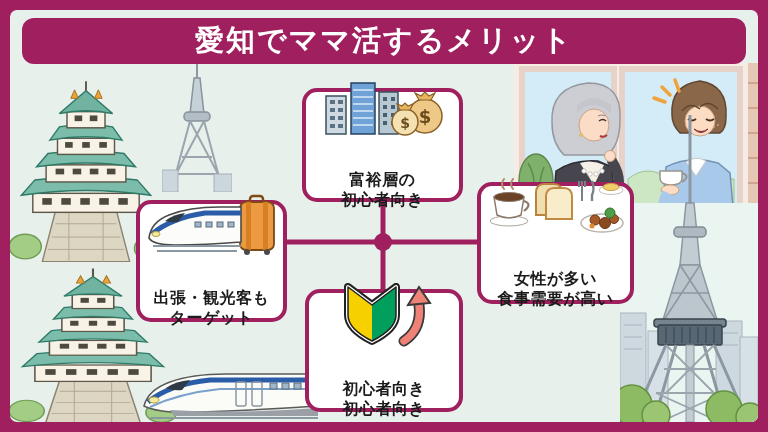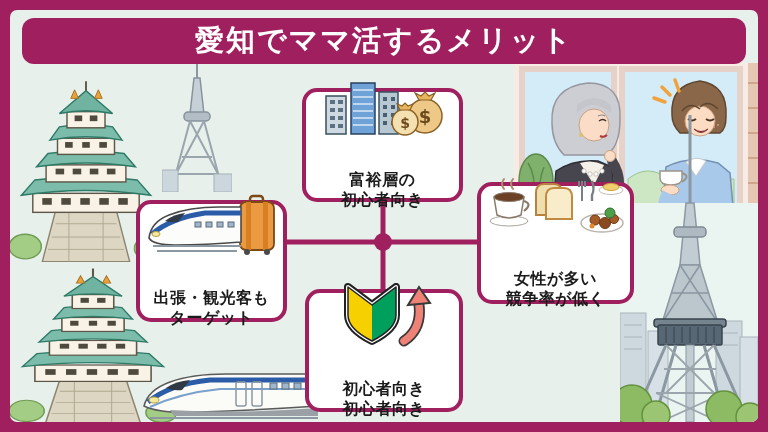--- a/index.html
+++ b/index.html
@@ -249,21 +249,21 @@
         <ellipse cx="125" cy="10" rx="8" ry="3.5" fill="#f2cf6e" stroke="#c9a13e"></ellipse>
         <ellipse cx="116" cy="46" rx="21" ry="9" fill="#ffffff" stroke="#b8b2aa" stroke-width="1.5"></ellipse>
         <circle cx="109" cy="43" r="5" fill="#a55a28" stroke="#6e3a16"></circle>
         <circle cx="119" cy="46" r="5.5" fill="#8a4b20" stroke="#6e3a16"></circle>
         <circle cx="128" cy="42" r="4.5" fill="#a55a28" stroke="#6e3a16"></circle>
         <circle cx="124" cy="36" r="5" fill="#4e9f4a" stroke="#2f6e2c"></circle>
         <circle cx="106" cy="49" r="2.5" fill="#e08a2e"></circle>
       </svg>
       <div class="label">
         <div>女性が多い</div>
-        <div>競争率が低く</div>
+        <div>食事需要が高い</div>
       </div>
     </div>
 
     <div class="benefit-box box-bottom">
       <svg class="icon" width="100" height="64" viewBox="0 0 100 64">
         <path d="M14,4 L38,22 L62,4 L62,32 Q62,46 38,58 Q14,46 14,32 Z" fill="none" stroke="#222222" stroke-width="8" stroke-linejoin="round"></path>
         <path d="M14,4 L38,22 L62,4 L62,32 Q62,46 38,58 Q14,46 14,32 Z" fill="none" stroke="#ffffff" stroke-width="4" stroke-linejoin="round"></path>
         <path d="M14,4 L38,22 L38,58 Q14,46 14,32 Z" fill="#f7d000"></path>
         <path d="M62,4 L38,22 L38,58 Q62,46 62,32 Z" fill="#00a05c"></path>
         <path d="M14,4 L38,22 L62,4 L62,32 Q62,46 38,58 Q14,46 14,32 Z" fill="none" stroke="#222222" stroke-width="1.5" stroke-linejoin="round"></path>

